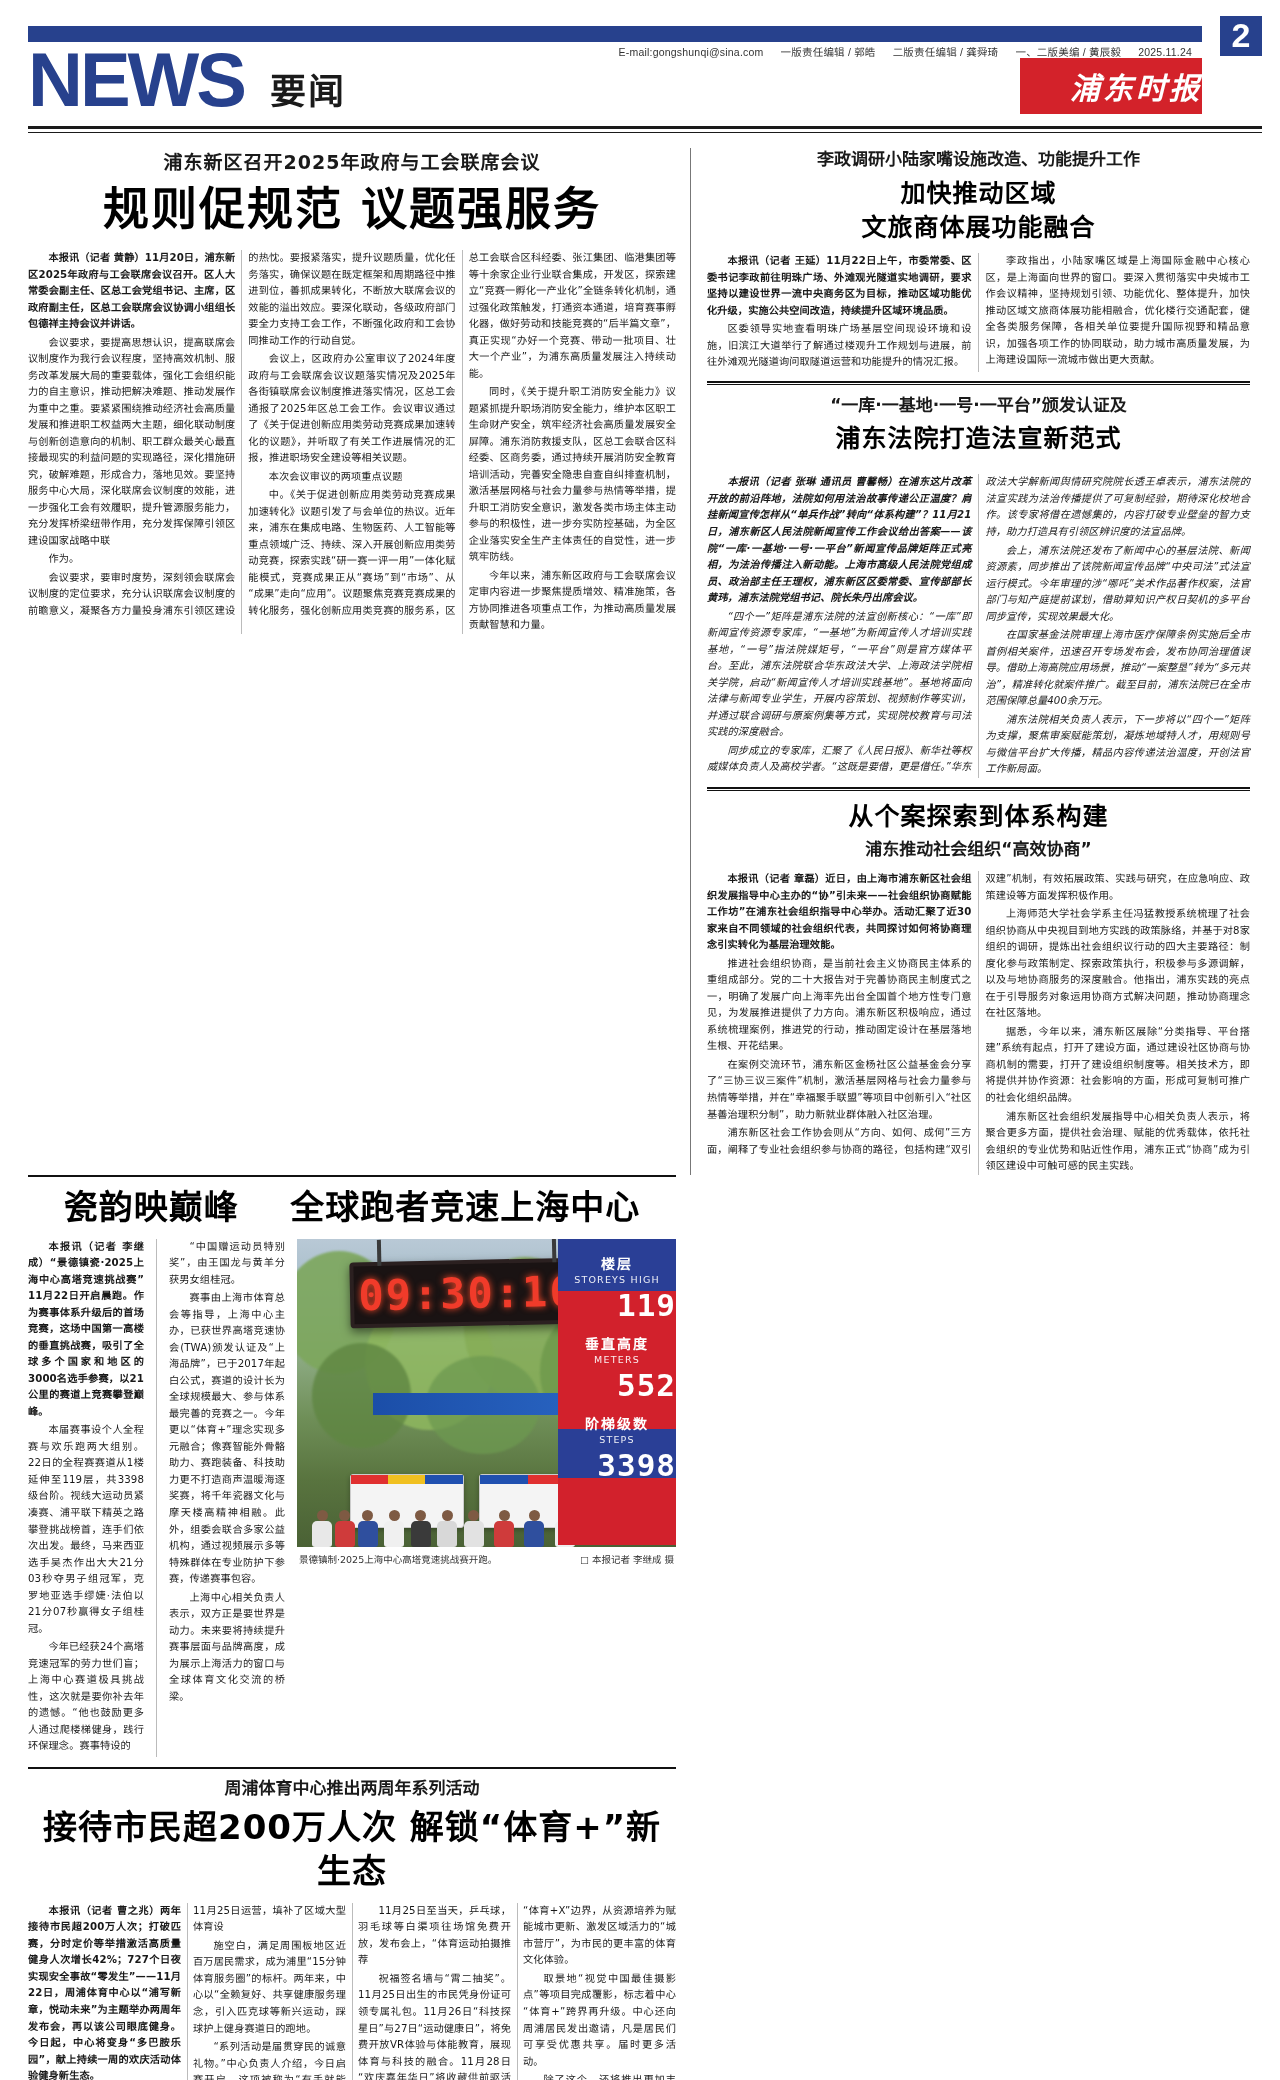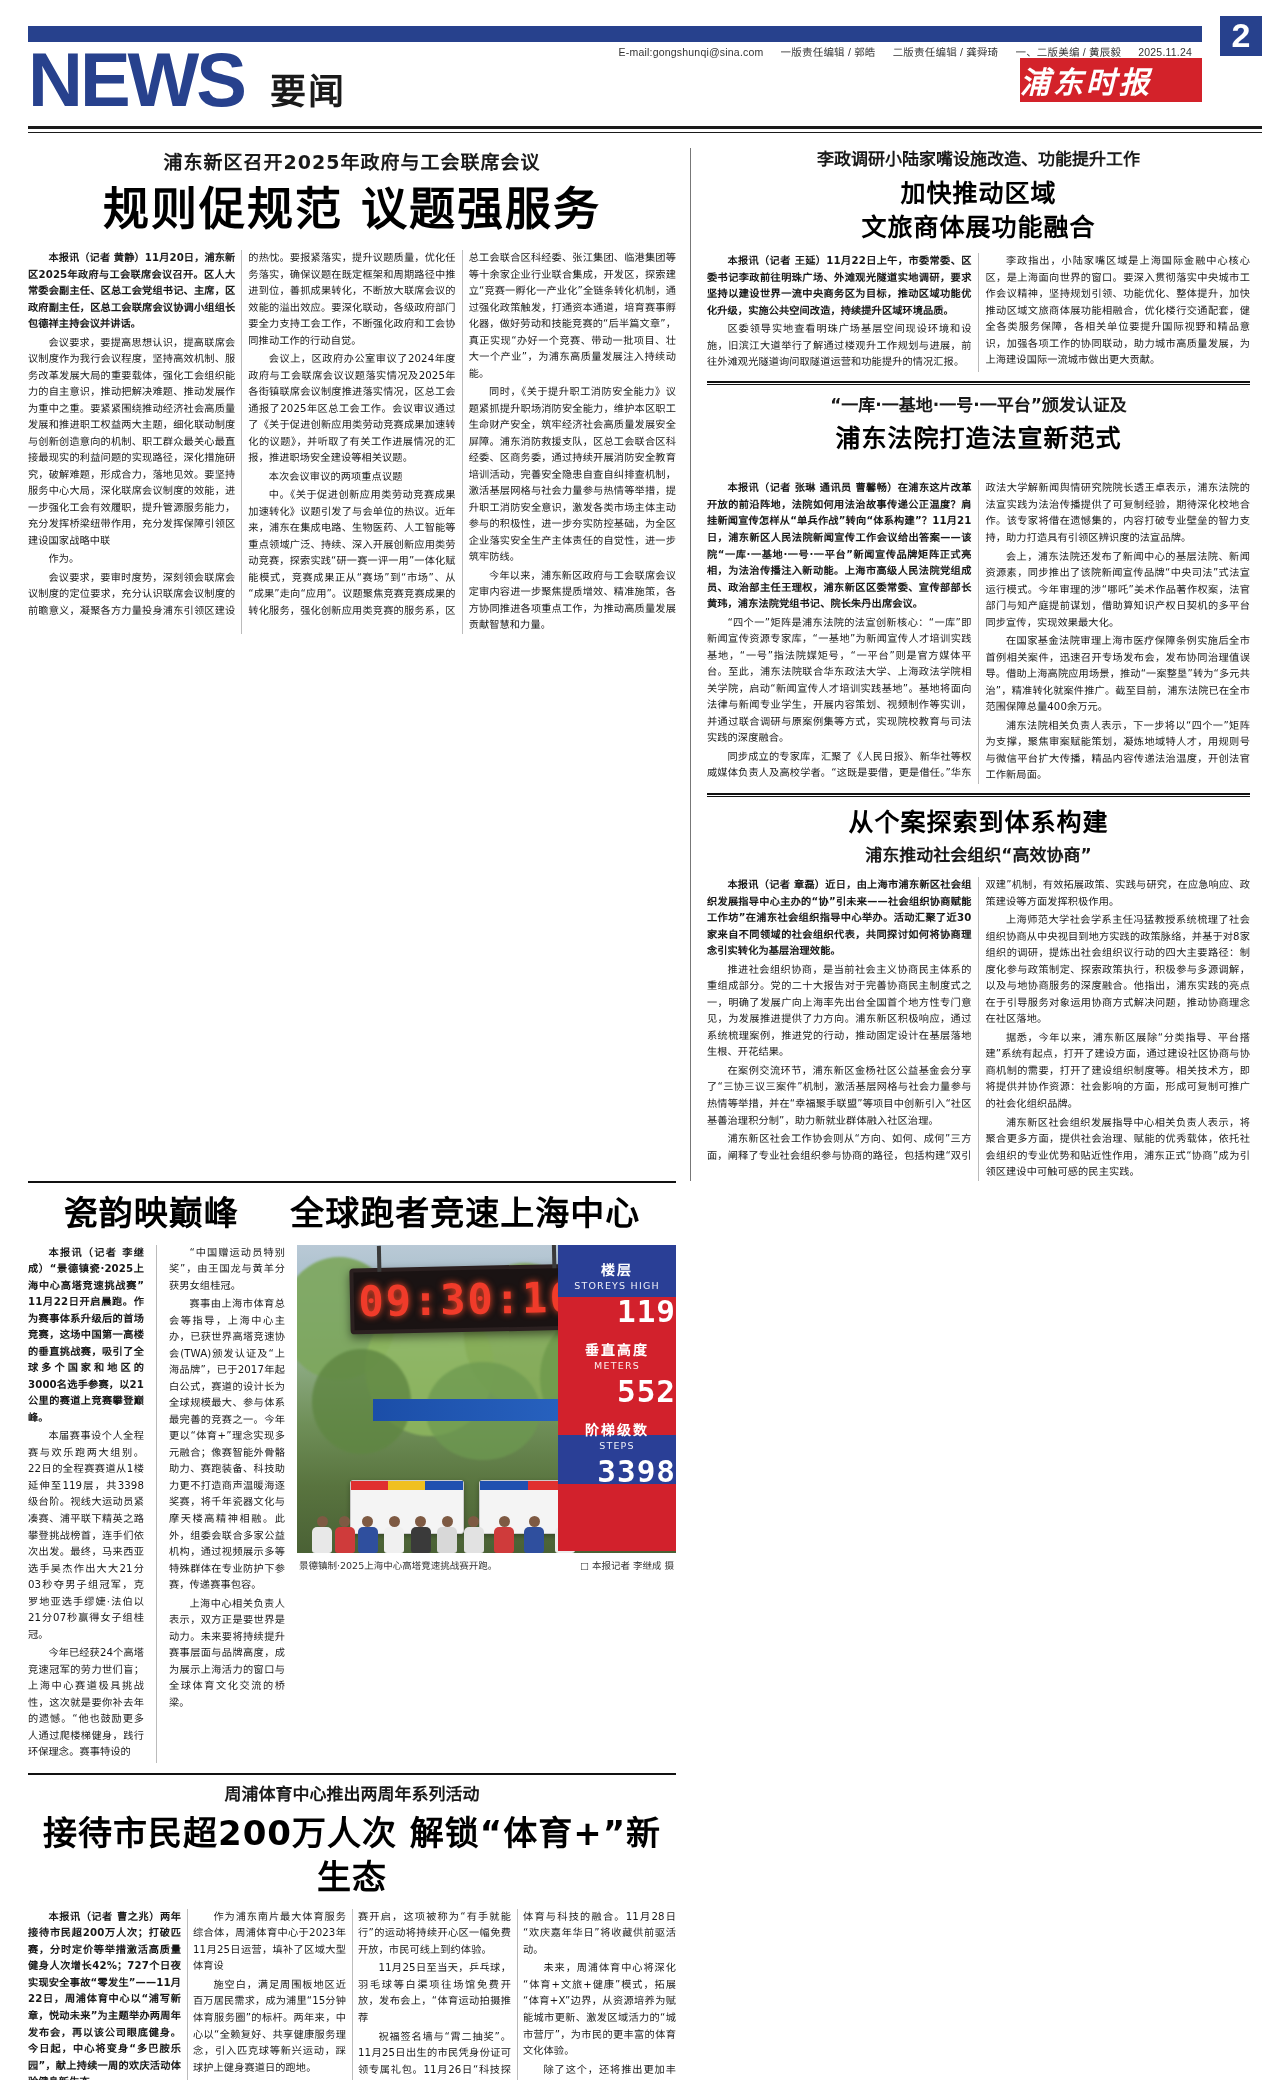--- a/index.html
+++ b/index.html
@@ -40,22 +40,22 @@
     letter-spacing:-3px; line-height:80px;
   }
   .news-cn {
     position:absolute; left:270px; top:62px;
     font-size:36px; font-weight:bold; color:#1a1a1a;
     font-family:"DejaVu Sans", sans-serif;
     letter-spacing:2px;
   }
   .logo-box {
     position:absolute; right:78px; top:58px;
-    width:182px; height:44px; background:#d3222a;
-    display:flex; align-items:center; justify-content:flex-start;
+    width:182px; height:56px; background:#d3222a;
+    display:flex; align-items:center; justify-content:flex-end;
   }
   .logo-box .logo-text {
     color:#fff; font-size:30px; font-weight:bold;
     font-family:"DejaVu Sans", sans-serif;
     letter-spacing:3px; font-style:italic;
   }
   .rule-thick { position:absolute; left:28px; right:18px; top:126px; height:3px; background:#1a1a1a; }
   .rule-thin  { position:absolute; left:28px; right:18px; top:132px; height:1px; background:#1a1a1a; }
 
   
@@ -235,21 +235,21 @@
             <p>区委领导实地查看明珠广场基层空间现设环境和设施，旧滨江大道举行了解通过楼观升工作规划与进展，前往外滩观光隧道询问取隧道运营和功能提升的情况汇报。</p>
             <p>李政指出，小陆家嘴区域是上海国际金融中心核心区，是上海面向世界的窗口。要深入贯彻落实中央城市工作会议精神，坚持规划引领、功能优化、整体提升，加快推动区域文旅商体展功能相融合，优化楼行交通配套，健全各类服务保障，各相关单位要提升国际视野和精品意识，加强各项工作的协同联动，助力城市高质量发展，为上海建设国际一流城市做出更大贡献。</p>
           </div>
         </div>
 
         <div class="rule-dbl"></div>
 
         <div>
           <div class="headline-sm">“一库·一基地·一号·一平台”颁发认证及</div>
           <div class="headline-md" style="margin-top:4px;">浦东法院打造法宣新范式</div>
-          <div class="body-cols cols2" style="margin-top:25px;">
+          <div class="body-cols cols2" style="margin-top:19px;font-style:italic;">
             <p class="lead">本报讯（记者 张琳 通讯员 曹馨畅）在浦东这片改革开放的前沿阵地，法院如何用法治故事传递公正温度？肩挂新闻宣传怎样从“单兵作战”转向“体系构建”？11月21日，浦东新区人民法院新闻宣传工作会议给出答案——该院“一库·一基地·一号·一平台”新闻宣传品牌矩阵正式亮相，为法治传播注入新动能。上海市高级人民法院党组成员、政治部主任王理权，浦东新区区委常委、宣传部部长黄玮，浦东法院党组书记、院长朱丹出席会议。</p>
             <p>“四个一”矩阵是浦东法院的法宣创新核心：“一库”即新闻宣传资源专家库，“一基地”为新闻宣传人才培训实践基地，“一号”指法院媒矩号，“一平台”则是官方媒体平台。至此，浦东法院联合华东政法大学、上海政法学院相关学院，启动“新闻宣传人才培训实践基地”。基地将面向法律与新闻专业学生，开展内容策划、视频制作等实训，并通过联合调研与原案例集等方式，实现院校教育与司法实践的深度融合。</p>
             <p>同步成立的专家库，汇聚了《人民日报》、新华社等权威媒体负责人及高校学者。“这既是要借，更是借任。”华东政法大学解新闻舆情研究院院长透王卓表示，浦东法院的法宣实践为法治传播提供了可复制经验，期待深化校地合作。该专家将借在遗憾集的，内容打破专业壁垒的智力支持，助力打造具有引领区辨识度的法宣品牌。</p>
             <p>会上，浦东法院还发布了新闻中心的基层法院、新闻资源素，同步推出了该院新闻宣传品牌“中央司法”式法宣运行模式。今年审理的涉“哪吒”美术作品著作权案，法官部门与知产庭提前谋划，借助算知识产权日契机的多平台同步宣传，实现效果最大化。</p>
             <p>在国家基金法院审理上海市医疗保障条例实施后全市首例相关案件，迅速召开专场发布会，发布协同治理值误导。借助上海高院应用场景，推动“一案整垦”转为“多元共治”，精准转化就案件推广。截至目前，浦东法院已在全市范围保障总量400余万元。</p>
             <p>浦东法院相关负责人表示，下一步将以“四个一”矩阵为支撑，聚焦审案赋能策划，凝炼地域特人才，用规则号与微信平台扩大传播，精品内容传递法治温度，开创法官工作新局面。</p>
           </div>
         </div>
 
         <div class="rule-dbl"></div>
@@ -398,18 +398,19 @@
       <div class="headline-lg" style="margin-top:4px;">接待市民超200万人次  解锁“体育+”新生态</div>
 
       <div class="body-cols cols4" style="margin-top:10px;">
         <p class="lead">本报讯（记者 曹之兆）两年接待市民超200万人次；打破匹赛，分时定价等举措激活高质量健身人次增长42%；727个日夜实现安全事故“零发生”——11月22日，周浦体育中心以“浦写新章，悦动未来”为主题举办两周年发布会，再以该公司眼底健身。今日起，中心将变身“多巴胺乐园”，献上持续一周的欢庆活动体验健身新生态。</p>
         <p>作为浦东南片最大体育服务综合体，周浦体育中心于2023年11月25日运营，填补了区域大型体育设</p>
         <p>施空白，满足周围板地区近百万居民需求，成为浦里“15分钟体育服务圈”的标杆。两年来，中心以“全赖复好、共享健康服务理念，引入匹克球等新兴运动，踩球护上健身赛道日的跑地。</p>
         <p>“系列活动是届贯穿民的诚意礼物。”中心负责人介绍，今日启赛开启，这项被称为“有手就能行”的运动将持续开心区一幅免费开放，市民可线上到约体验。</p>
         <p>11月25日至当天，乒乓球，羽毛球等白渠项往场馆免费开放，发布会上，“体育运动拍摄推荐</p>
         <p>祝福签名墙与“霄二抽奖”。11月25日出生的市民凭身份证可领专属礼包。11月26日“科技探星日”与27日“运动健康日”，将免费开放VR体验与体能教育，展现体育与科技的融合。11月28日“欢庆嘉年华日”将收藏供前驱活动。</p>
         <p>未来，周浦体育中心将深化“体育+文旅+健康”模式，拓展“体育+X”边界，从资源培养为赋能城市更新、激发区域活力的“城市营厅”，为市民的更丰富的体育文化体验。</p>
+        <p>取景地“视觉中国最佳摄影点”等项目完成覆影，标志着中心“体育+”跨界再升级。中心还向周浦居民发出邀请，凡是居民们可享受优惠共享。届时更多活动。</p>
         <p>除了这个，还将推出更加丰富的赛事赛活动。</p>
       </div>
     </div>
 
   </div>
 </div>
 
 </body></html>

